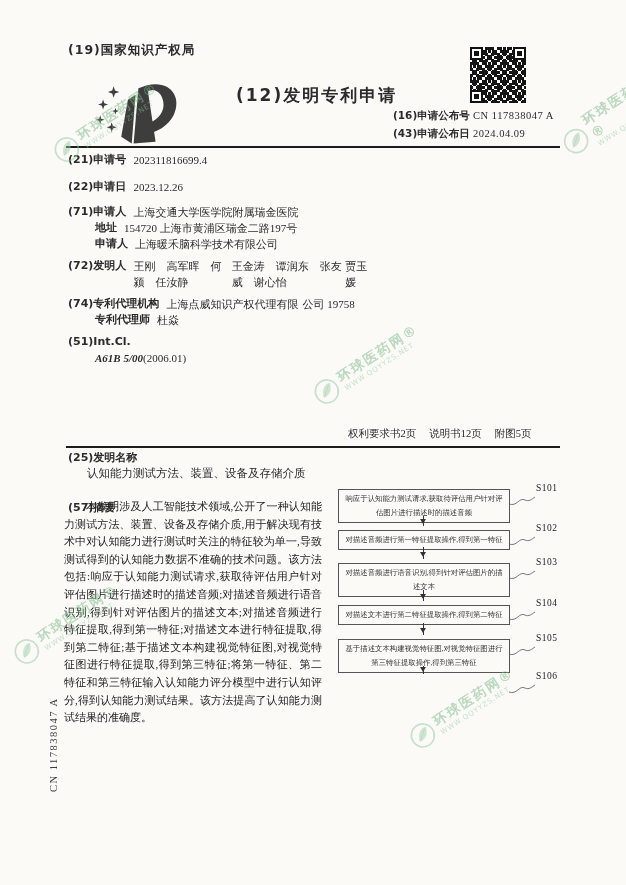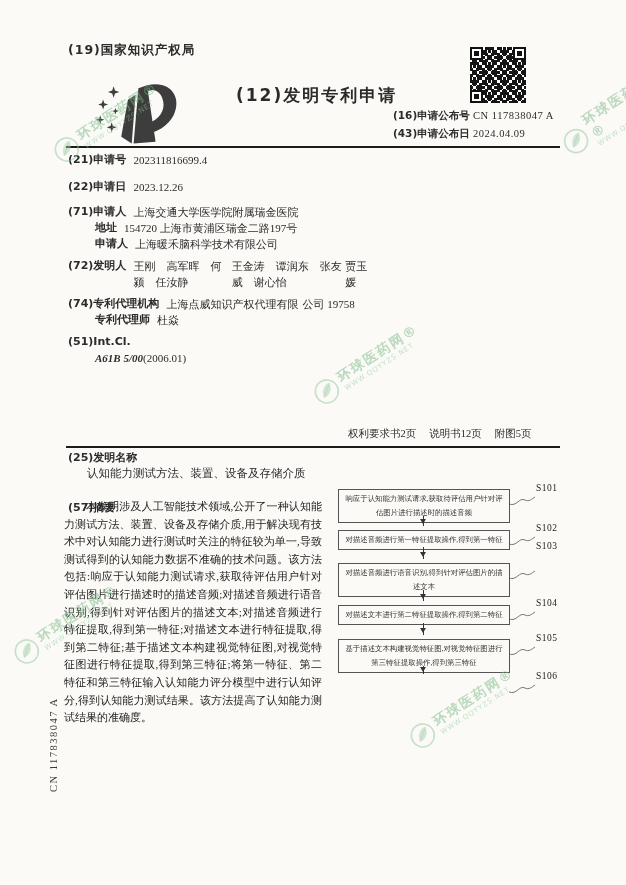--- a/index.html
+++ b/index.html
@@ -52,21 +52,21 @@
   .fbox { position:absolute; left:8px; width:172px; box-sizing:border-box; border:1px solid #555;
     background:transparent; padding:2px 3px; font-size:7.4px; line-height:14px; text-align:center;
     color:#333; font-family:"Liberation Serif","DejaVu Serif",serif; }
   .b1{top:6px}.b2{top:47px}.b3{top:80px}.b4{top:122px}.b5{top:156px}.b6{top:194px}
   .arr { position:absolute; left:93px; width:1px; background:#333; }
   .arr::after { content:""; position:absolute; bottom:-1px; left:-3.5px;
     border:3.5px solid transparent; border-top:5px solid #333; }
   .a1{top:33px;height:10px}.a2{top:64px;height:12px}.a3{top:107px;height:11px}
   .a4{top:140px;height:12px}.a5{top:183px;height:8px}
   .slabel { position:absolute; left:206px; font-size:9.5px; color:#222; font-family:"Liberation Serif","DejaVu Serif",serif; letter-spacing:.5px; }
-  .t1{top:0px}.t2{top:40px}.t3{top:58px}.t4{top:115px}.t5{top:150px}.t6{top:188px}
+  .t1{top:0px}.t2{top:40px}.t3{top:74px}.t4{top:115px}.t5{top:150px}.t6{top:188px}
   .conn { position:absolute; left:178px; }
   .c1{top:8px}.c2{top:48px}.c3{top:82px}.c4{top:123px}.c5{top:158px}.c6{top:196px}
   
   .sideno { position:absolute; left:48px; top:792px; transform-origin:0 0; transform:rotate(-90deg);
     font-size:10.5px; letter-spacing:1.5px; color:#3a3a3a; white-space:nowrap;
     font-family:"Liberation Serif","DejaVu Serif",serif; }
   
   .wm { position:absolute; display:flex; align-items:center; gap:4px; transform:rotate(-33deg); opacity:.5; }
   .wm-tx { display:flex; flex-direction:column; line-height:1.15; }
   .wm-name { font-size:13.5px; font-weight:700; letter-spacing:2px; color:#79b885; }

